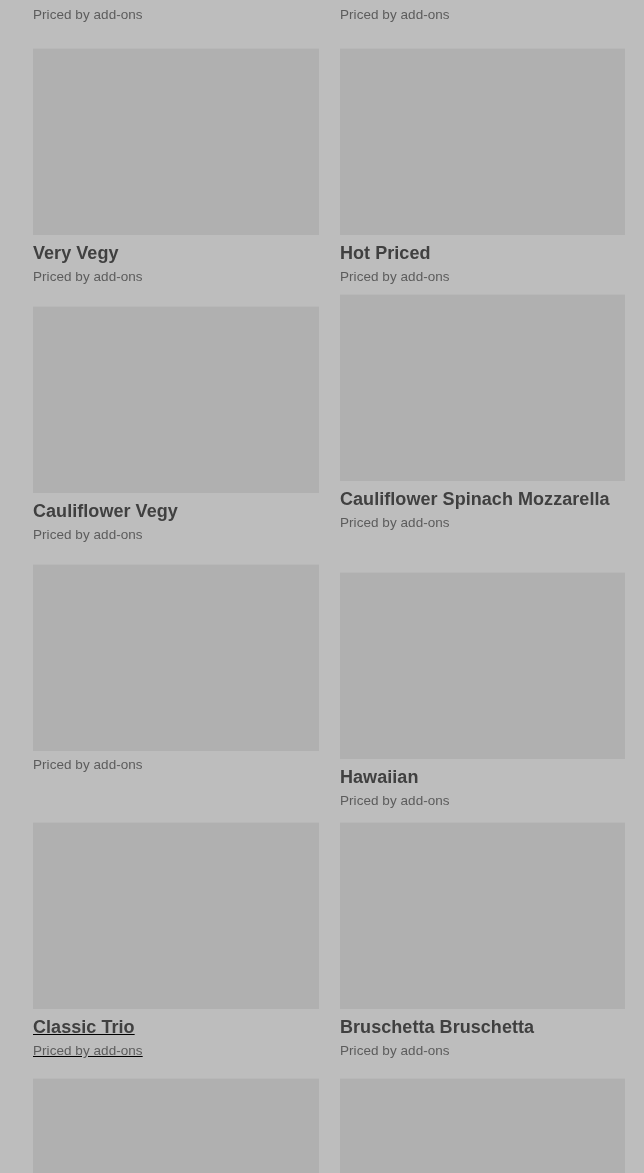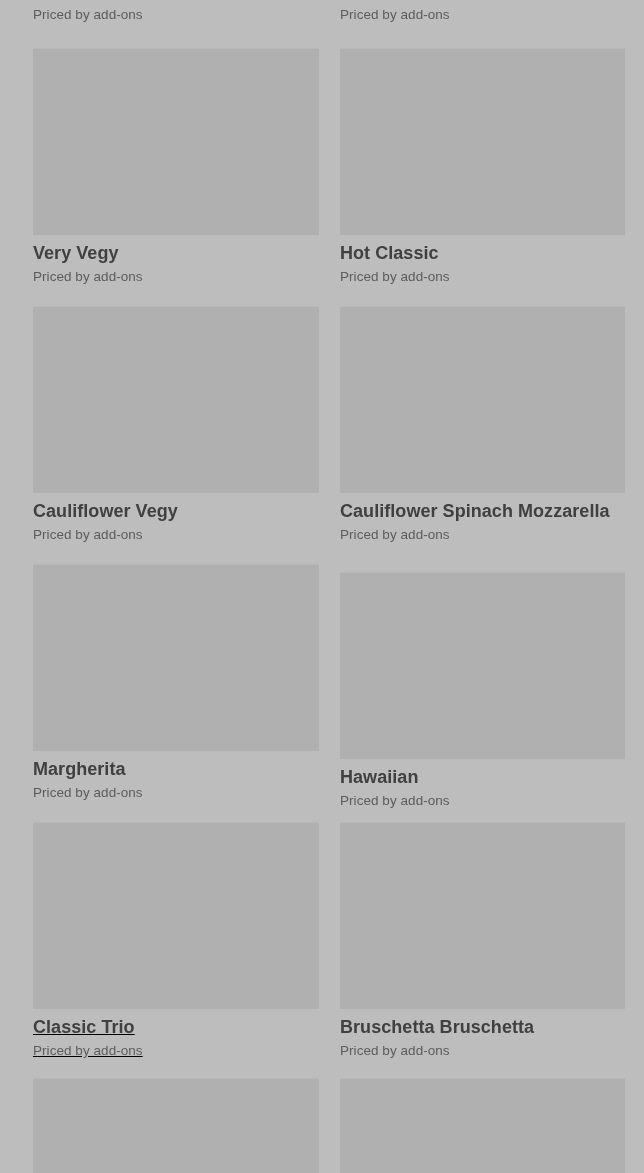--- a/index.html
+++ b/index.html
@@ -100,38 +100,37 @@
     <div class="partial-sub col-right">Priced by add-ons</div>
   </div>
 
   <div class="menu-card col-left" style="top:48px;">
     <div class="card-thumb"></div>
     <div class="card-title">Very Vegy</div>
     <div class="card-subtitle">Priced by add-ons</div>
   </div>
   <div class="menu-card col-right" style="top:48px;">
     <div class="card-thumb"></div>
-    <div class="card-title">Hot Classic</div>
+    <div class="card-title">Hot Priced</div>
     <div class="card-subtitle">Priced by add-ons</div>
   </div>
 
   <div class="menu-card col-left" style="top:306px;">
     <div class="card-thumb"></div>
     <div class="card-title">Cauliflower Vegy</div>
     <div class="card-subtitle">Priced by add-ons</div>
   </div>
-  <div class="menu-card col-right" style="top:306px;">
+  <div class="menu-card col-right" style="top:294px;">
     <div class="card-thumb"></div>
     <div class="card-title">Cauliflower Spinach Mozzarella</div>
     <div class="card-subtitle">Priced by add-ons</div>
   </div>
 
   <div class="menu-card col-left" style="top:564px;">
     <div class="card-thumb"></div>
-    <div class="card-title">Margherita</div>
     <div class="card-subtitle">Priced by add-ons</div>
   </div>
   <div class="menu-card col-right" style="top:572px;">
     <div class="card-thumb"></div>
     <div class="card-title">Hawaiian</div>
     <div class="card-subtitle">Priced by add-ons</div>
   </div>
 
   <div class="menu-card col-left" style="top:822px;text-decoration:underline;">
     <div class="card-thumb"></div>

